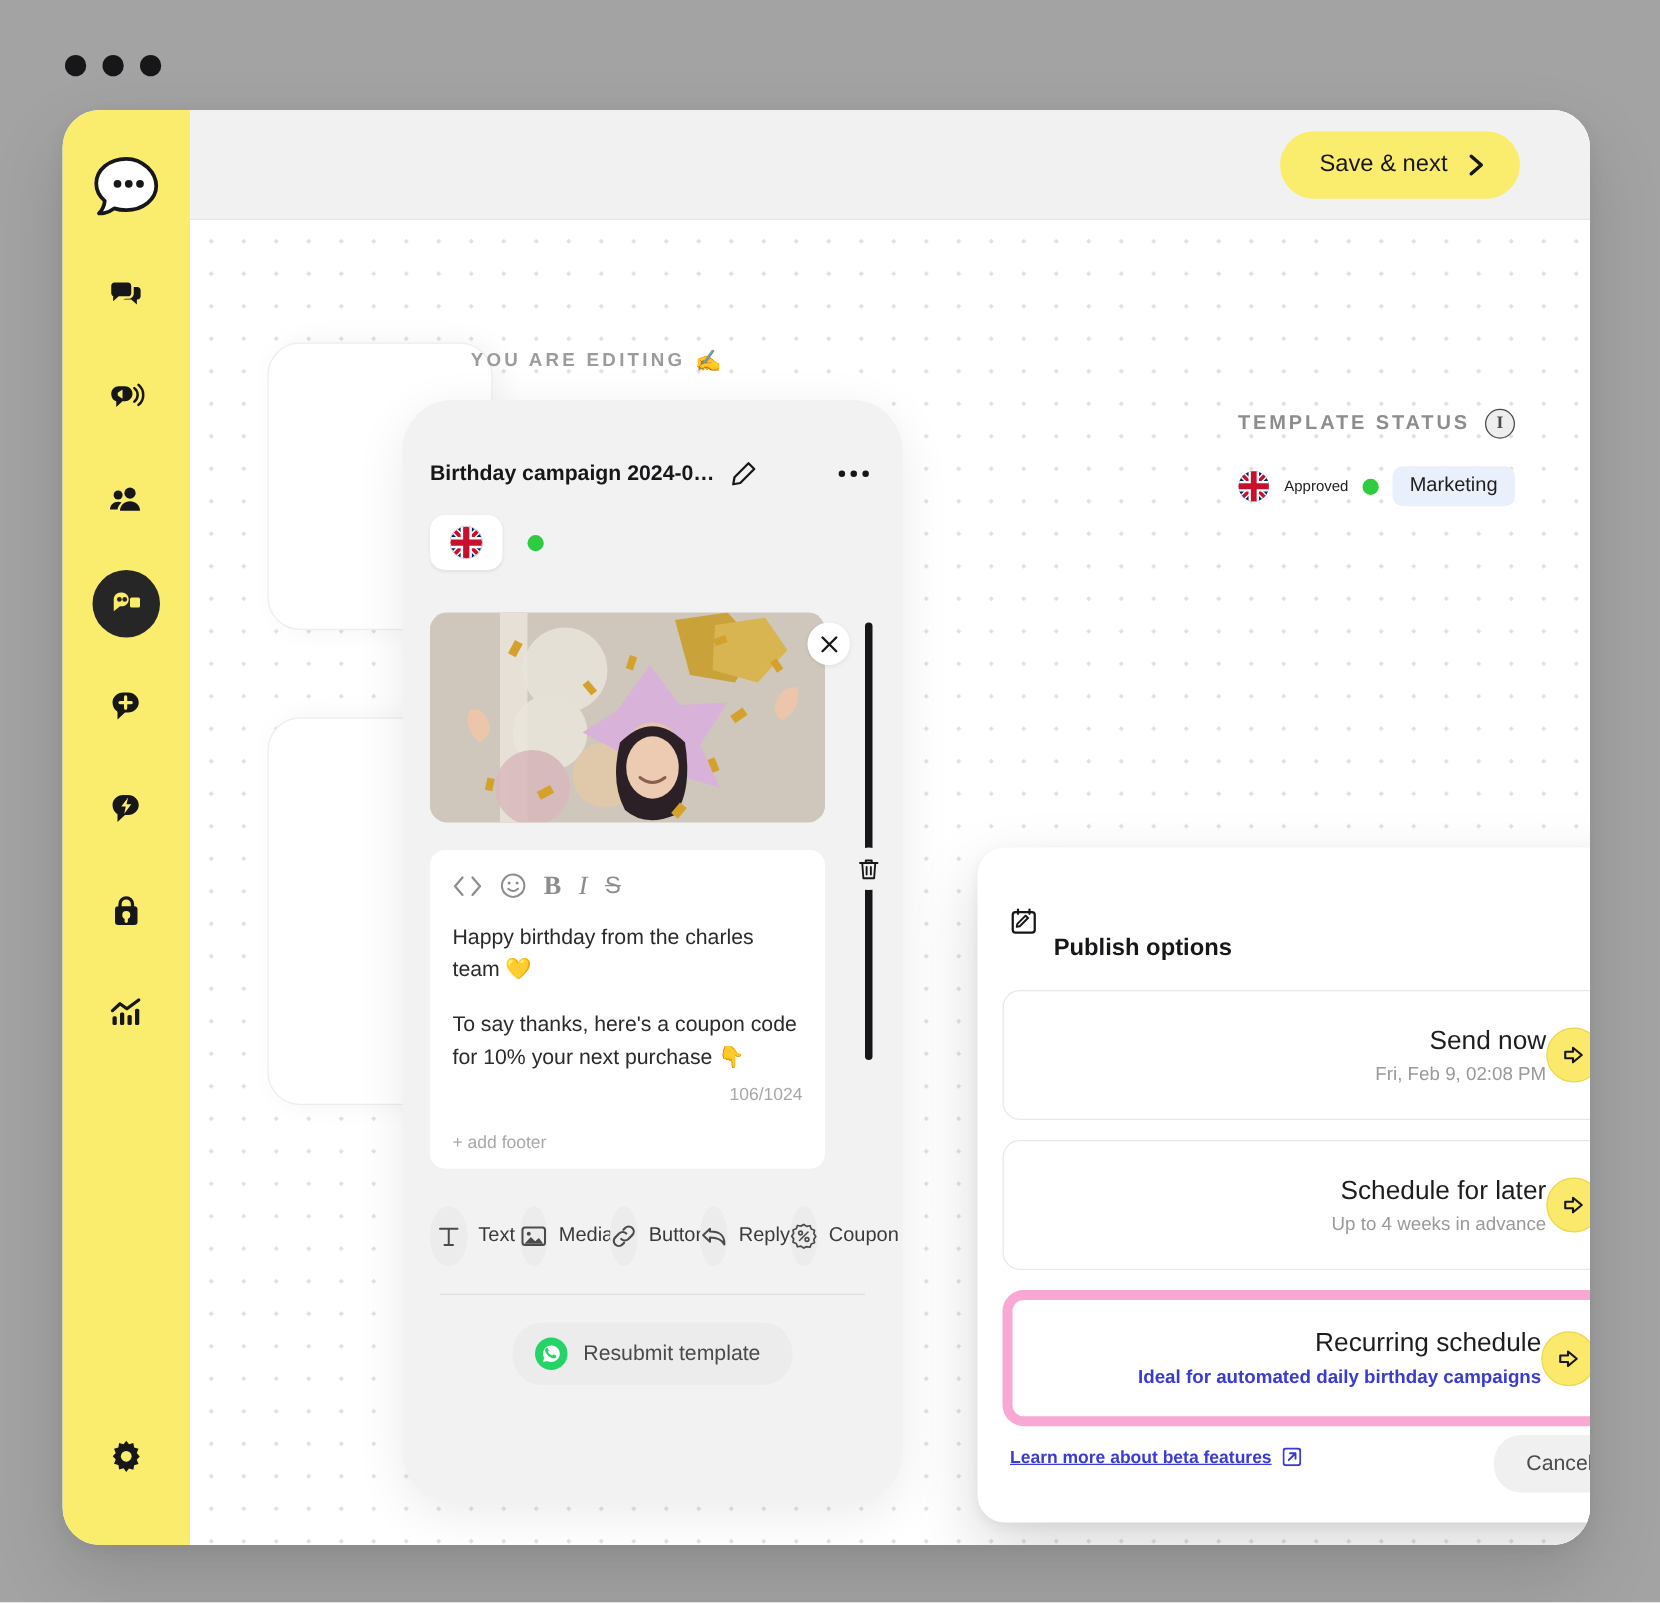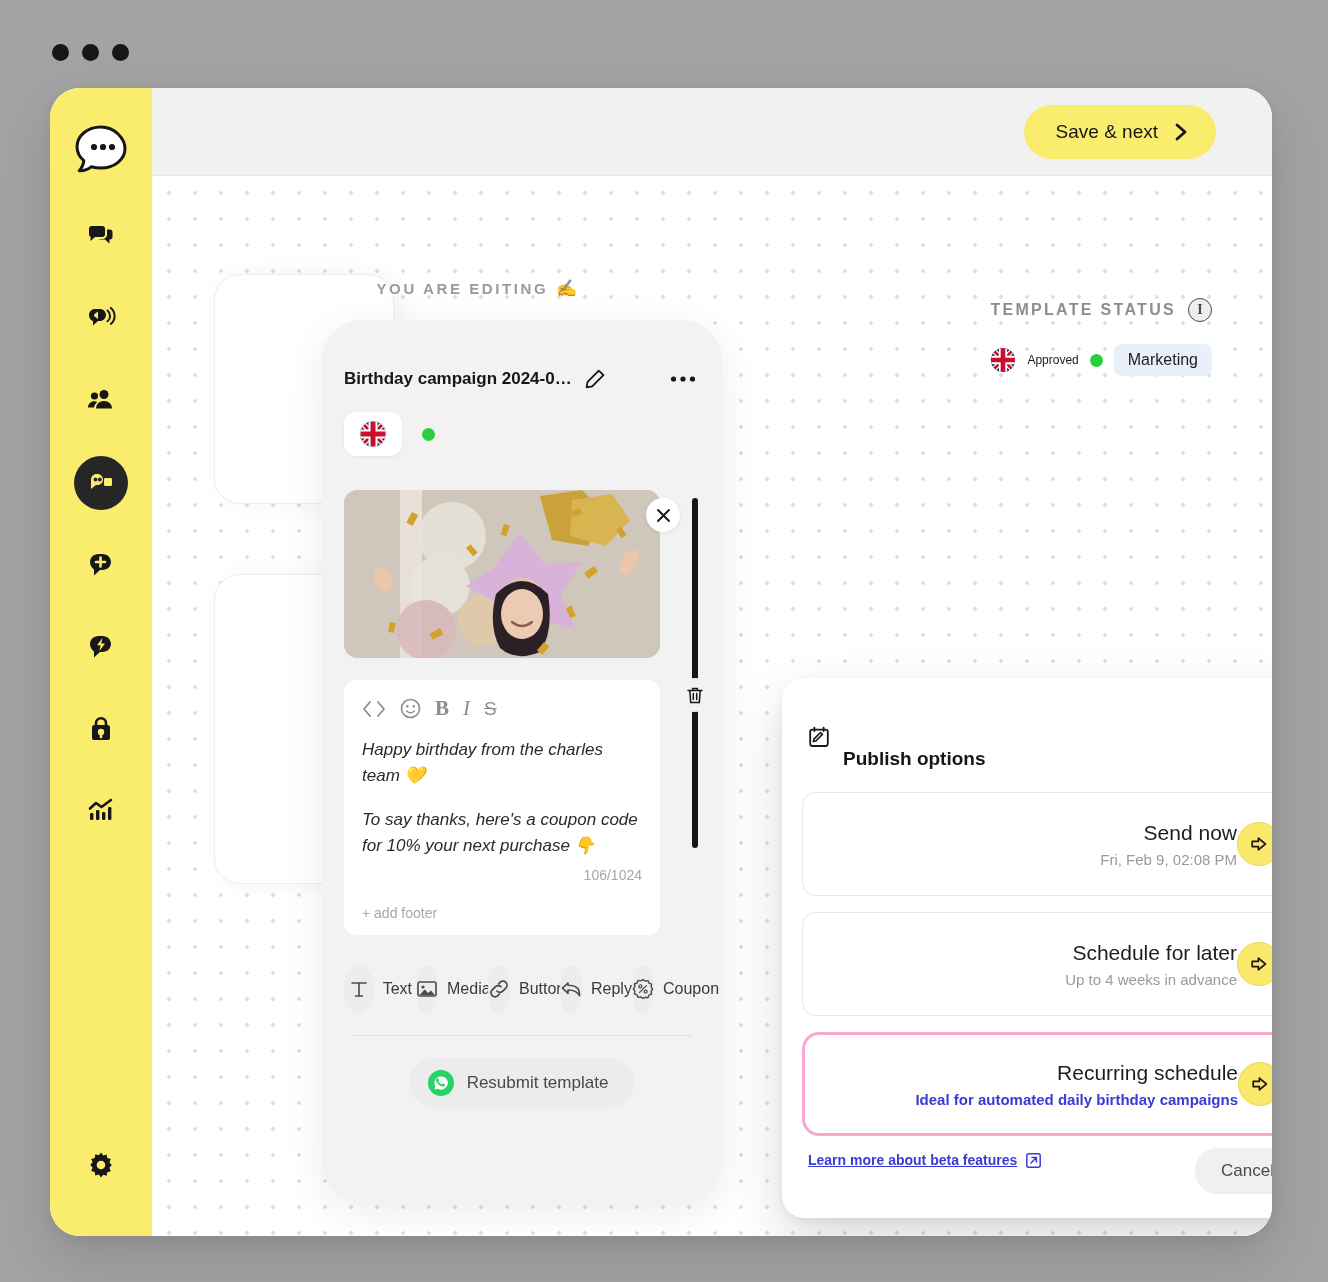--- a/index.html
+++ b/index.html
@@ -144,21 +144,21 @@
     margin: 22px 22px 0 22px; width: 316px;
     background: #ffffff; border-radius: 12px; padding: 16px 18px 14px 18px;
     position: relative;
   }
   .fmt-bar { display: flex; align-items: center; gap: 14px; color: #8d8d8d; margin-bottom: 16px; }
   .fmt-btn { cursor: pointer; display:flex; align-items:center; justify-content:center; }
   .fmt-b { font-family: "Liberation Serif", serif; font-weight: 700; font-size: 21px; }
   .fmt-i { font-family: "Liberation Serif", serif; font-style: italic; font-size: 21px; }
   .fmt-s { font-size: 19px; text-decoration: line-through; font-family:"Liberation Sans",sans-serif;}
   .msg-body { font-size: 17px; line-height: 1.55; color: #2a2a2a; }
-  .msg-body p { margin-bottom: 17px; font-style: italic; }
+  .msg-body p { margin-bottom: 17px; }
   .msg-body p:last-child { margin-bottom: 0; }
   .char-count { text-align: right; color: #a8a8a8; font-size: 14px; margin-top: 8px; }
   .add-footer { color: #a8a8a8; font-size: 14px; margin-top: 22px; cursor: pointer; }
   .trash-btn {
     position: absolute; right: -52px; top: -2px;
     width: 34px; height: 34px; border-radius: 50%; background: #F2F2F2;
     display: flex; align-items: center; justify-content: center; cursor: pointer;
   }
 
   .block-tools { display: flex; justify-content: center; gap: 4px; margin: 30px 18px 0 18px; }
@@ -174,21 +174,21 @@
   .resubmit-wrap { display: flex; justify-content: center; margin-top: 22px; }
   .resubmit-btn {
     display: flex; align-items: center; gap: 13px;
     background: #ECECEC; border: none; border-radius: 24px;
     padding: 12px 26px 12px 18px; cursor: pointer;
     font-size: 17px; color: #4a4a4a; font-family: "Liberation Sans", sans-serif;
   }
   .wa-dot { width: 26px; height: 26px; border-radius: 50%; background: #25D366; display:flex; align-items:center; justify-content:center; }
 
   
-  .tpl-status { position: absolute; right: 60px; top: 122px; text-align: right; }
+  .tpl-status { position: absolute; right: 60px; top: 151px; text-align: right; }
   .tpl-status-head {
     display: flex; align-items: center; justify-content: flex-end; gap: 12px;
     font-size: 16px; font-weight: 600; letter-spacing: 2.3px; color: #8d8d8d;
     text-transform: uppercase;
   }
   .info-icon {
     width: 24px; height: 24px; border-radius: 50%; background: #eee;
     display: flex; align-items: center; justify-content: center;
     border: 1.6px solid #4a4a4a; color: #4a4a4a;
     font-size: 14px; font-weight: 700; font-family: "Liberation Serif", serif;
@@ -210,21 +210,21 @@
     padding: 26px 20px 0 20px;
   }
   .pp-head { display: flex; align-items: center; gap: 13px; padding-left: 6px; }
   .pp-head .title { font-size: 19px; font-weight: 700; color: #17171a; margin-top: 44px; }
   .pp-list { margin-top: 22px; display: flex; flex-direction: column; gap: 16px; }
   .pp-option {
     position: relative; border: 1px solid #e8e8e8; border-radius: 14px;
     padding: 26px 24px; display: flex; align-items: center; cursor: pointer;
     background: #fff; min-height: 104px;
   }
-  .pp-option.highlight { border: 3px solid #f9a8d4; border-radius: 17px; padding: 23px 21px; }
+  .pp-option.highlight { border: 8px solid #f9a8d4; border-radius: 17px; padding: 23px 21px; }
   .pp-option .texts { flex: 1 1 auto; text-align: right; }
   .pp-option .opt-title { font-size: 21px; color: #1d1d1d; margin-bottom: 6px; }
   .pp-option .opt-sub { font-size: 15px; color: #9a9a9a; }
   .pp-option .opt-sub.accent { color: #3A3AD4; font-weight: 700; }
   .go-btn {
     width: 44px; height: 44px; border-radius: 50%; background: #FAE96A;
     display: flex; align-items: center; justify-content: center;
     flex: 0 0 auto; cursor: pointer; border: 1px solid #e8d94e;
   }
   .beta-link {

